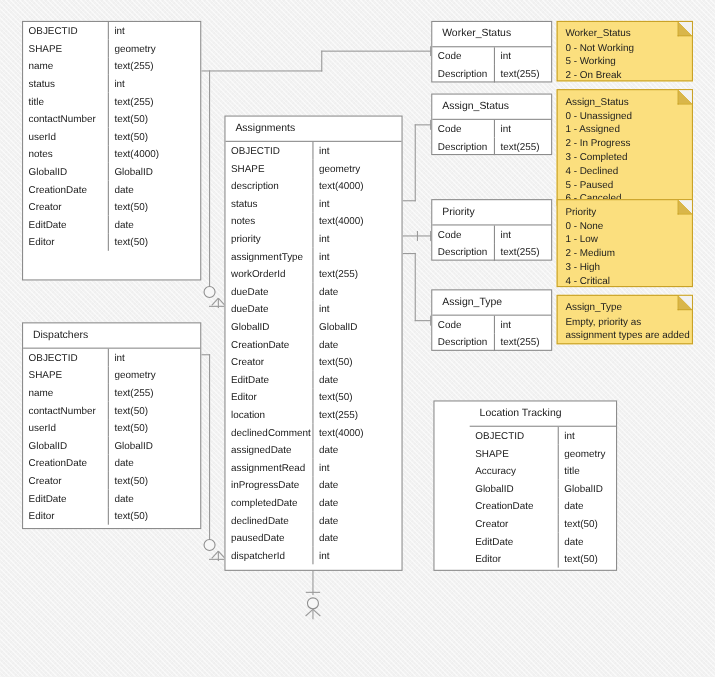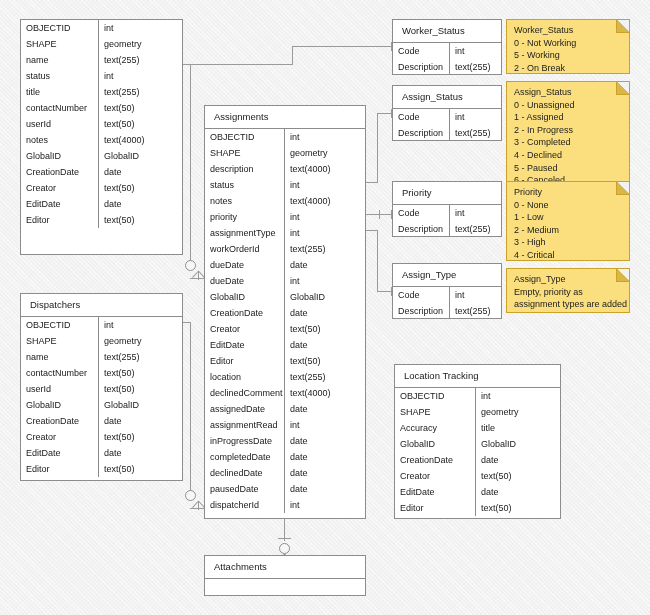--- a/index.html
+++ b/index.html
@@ -408,21 +408,21 @@
           <span class="fname" style="width:57px">Code</span>
           <span class="ftype">int</span>
         </div>
       <div class="row">
           <span class="fname" style="width:57px">Description</span>
           <span class="ftype">text(255)</span>
         </div>
     </div>
   </div>
 
-  <div class="entity" style="left:394px;top:364px;width:167px;height:155px;">
+  <div class="entity" style="left:394px;top:364px;width:167px;height:155px;padding-left:32px;">
     <div class="title">Location Tracking</div>
     <div class="rows">
       <div class="row">
           <span class="fname" style="width:81px">OBJECTID</span>
           <span class="ftype">int</span>
         </div>
       <div class="row">
           <span class="fname" style="width:81px">SHAPE</span>
           <span class="ftype">geometry</span>
         </div>
@@ -446,29 +446,20 @@
           <span class="fname" style="width:81px">EditDate</span>
           <span class="ftype">date</span>
         </div>
       <div class="row">
           <span class="fname" style="width:81px">Editor</span>
           <span class="ftype">text(50)</span>
         </div>
     </div>
   </div>
 
-  <div class="entity" style="left:204px;top:555px;width:162px;height:41px;">
-    <div class="title">Attachments</div>
-    <div class="rows">
-      <div class="row empty">
-          <span class="fname" style="width:80px"></span>
-          <span class="ftype"></span>
-        </div>
-    </div>
-  </div>
 
   <div class="note" style="left:506px;top:19px;width:124px;height:55px;">
     <span class="fold"></span>
     <div class="nline hdr">Worker_Status</div>
     <div class="nline">0 - Not Working</div>
     <div class="nline">5 - Working</div>
     <div class="nline">2 - On Break</div>
   </div>
 
   <div class="note" style="left:506px;top:81px;width:124px;height:106px;">

